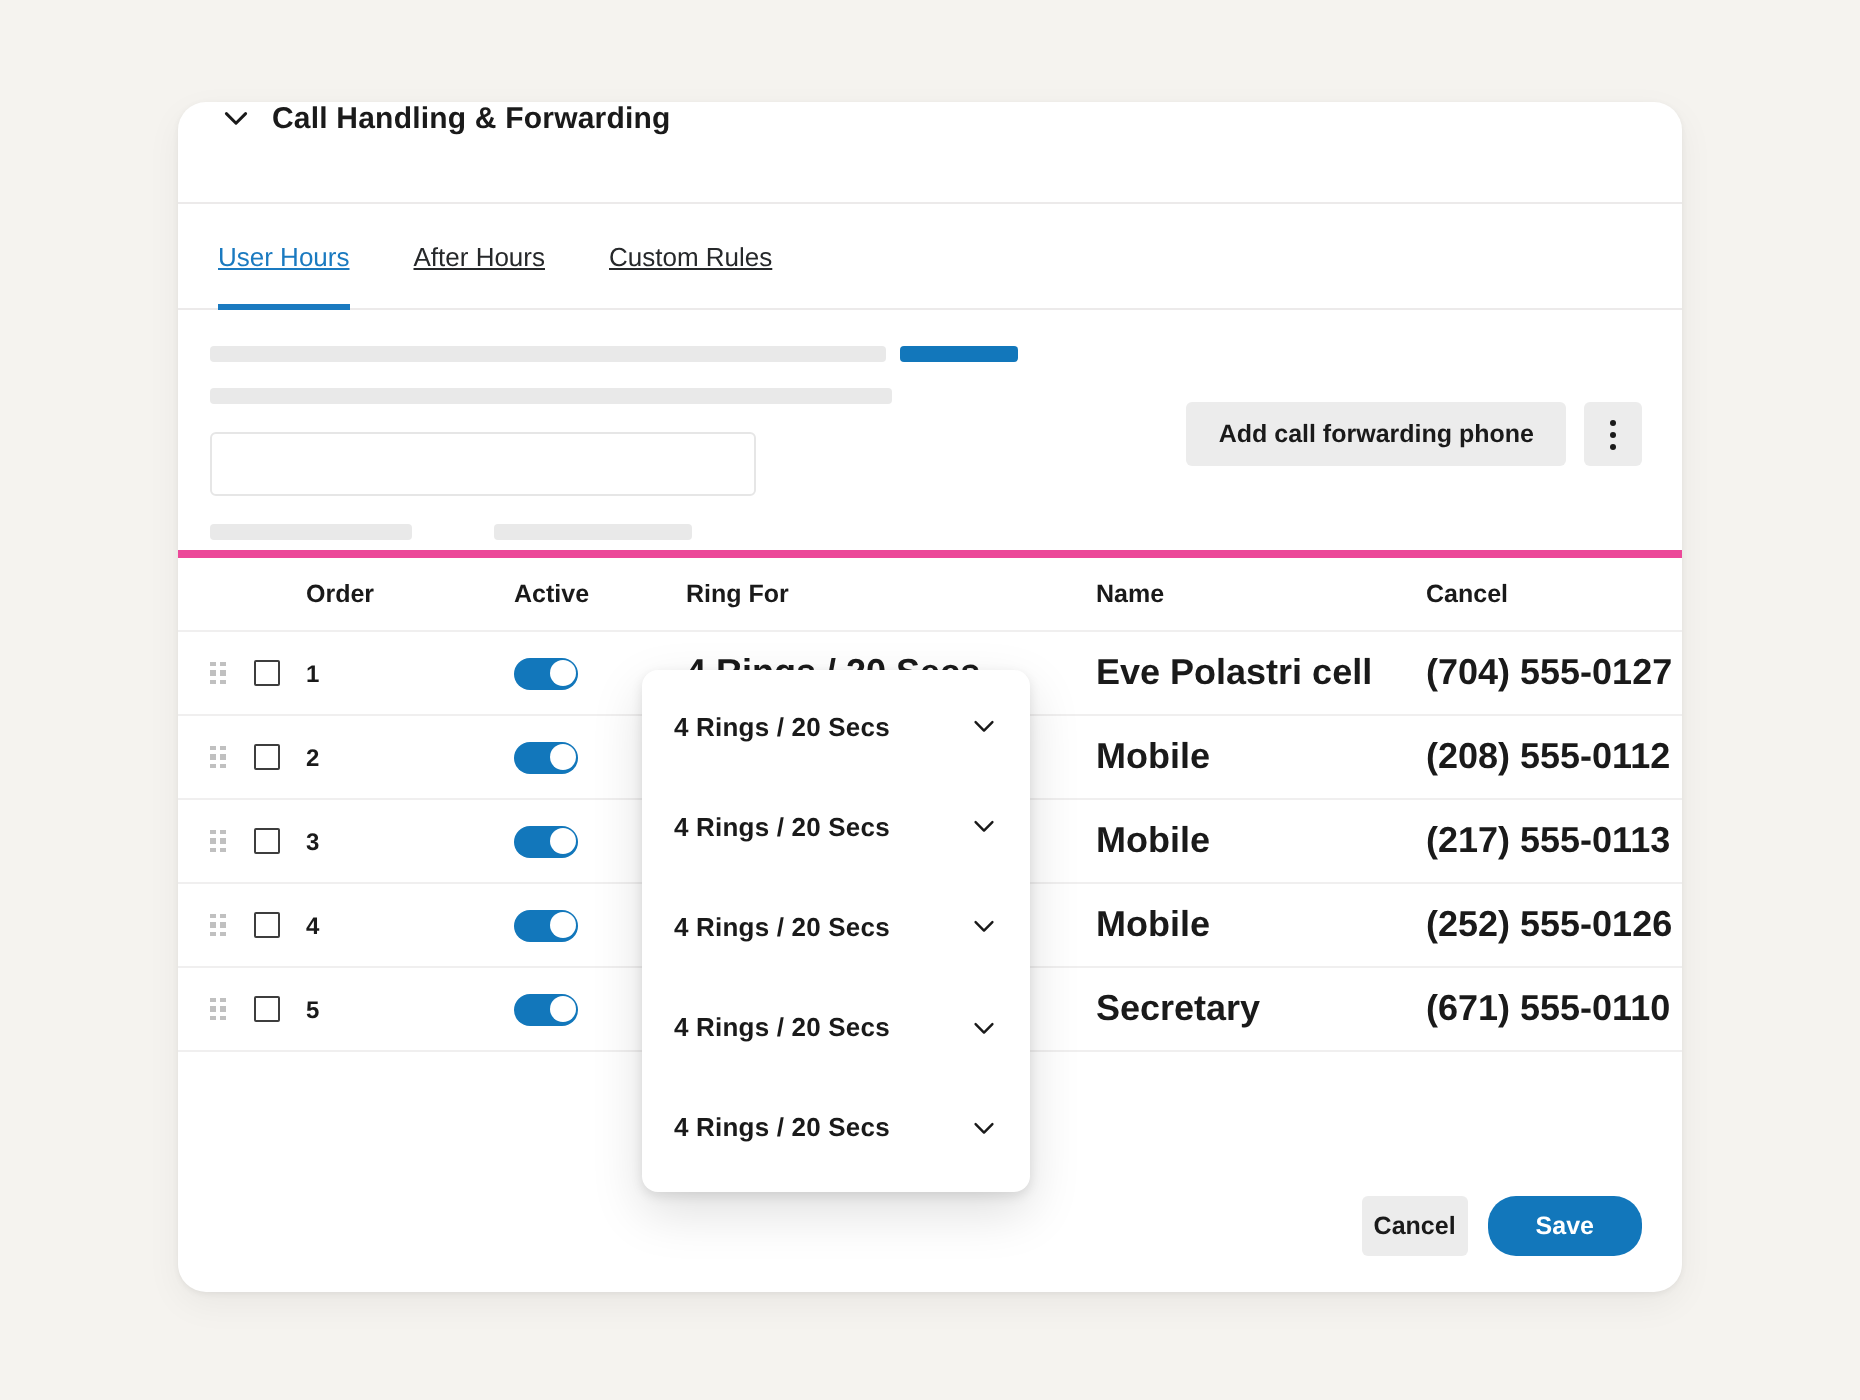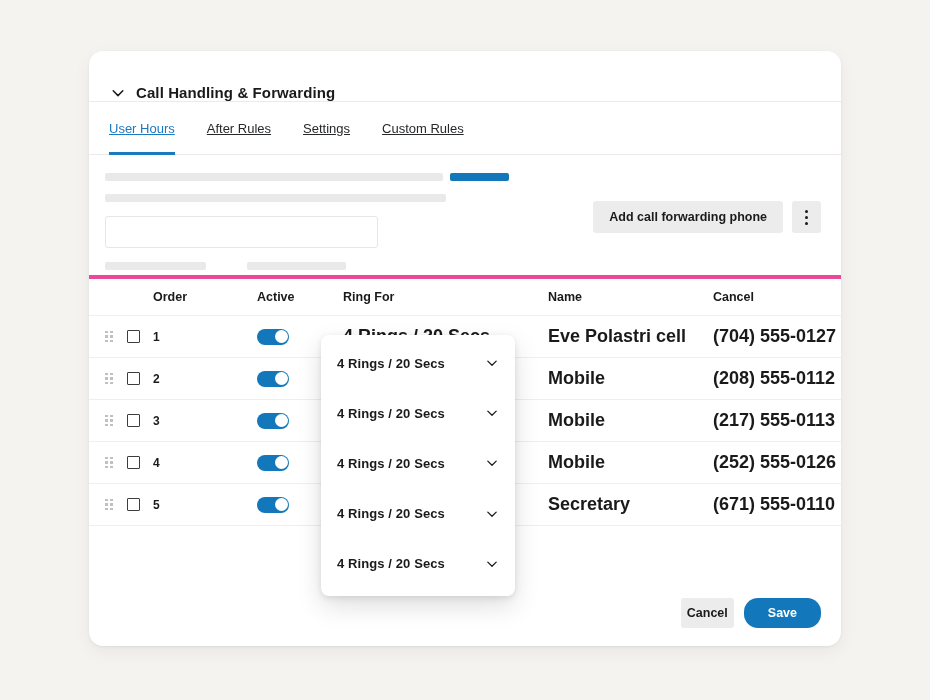--- a/index.html
+++ b/index.html
@@ -32,21 +32,21 @@
     background: #ffffff;
     border-radius: 14px;
     box-shadow: 0 1px 3px rgba(0,0,0,0.06), 0 6px 18px rgba(0,0,0,0.05);
     overflow: visible;
   }
 
   
   .card-header {
     height: 50px;
     display: flex;
-    align-items: flex-end;
+    align-items: flex-start;
     padding: 0 0 0 21px;
     border-bottom: 1px solid #eceaea;
   }
   .chevron-header {
     width: 16px;
     height: 16px;
     margin-right: 10px;
     flex: none;
     display: block;
   }
@@ -344,24 +344,21 @@
         </svg>
       </span>
       <span class="card-title">Call Handling &amp; Forwarding</span>
     </div>
 
     <div class="tabs">
       <div class="tab active">
         <span>User Hours</span>
       </div>
       <div class="tab">
-        <span>After Rules</span>
-      </div>
-      <div class="tab">
-        <span>Settings</span>
+        <span>After Hours</span>
       </div>
       <div class="tab">
         <span>Custom Rules</span>
       </div>
     </div>
 
     <div class="form-area">
       <div class="sk-row1">
         <div class="sk sk-bar-long"></div>
         <div class="sk-bar-blue"></div>

